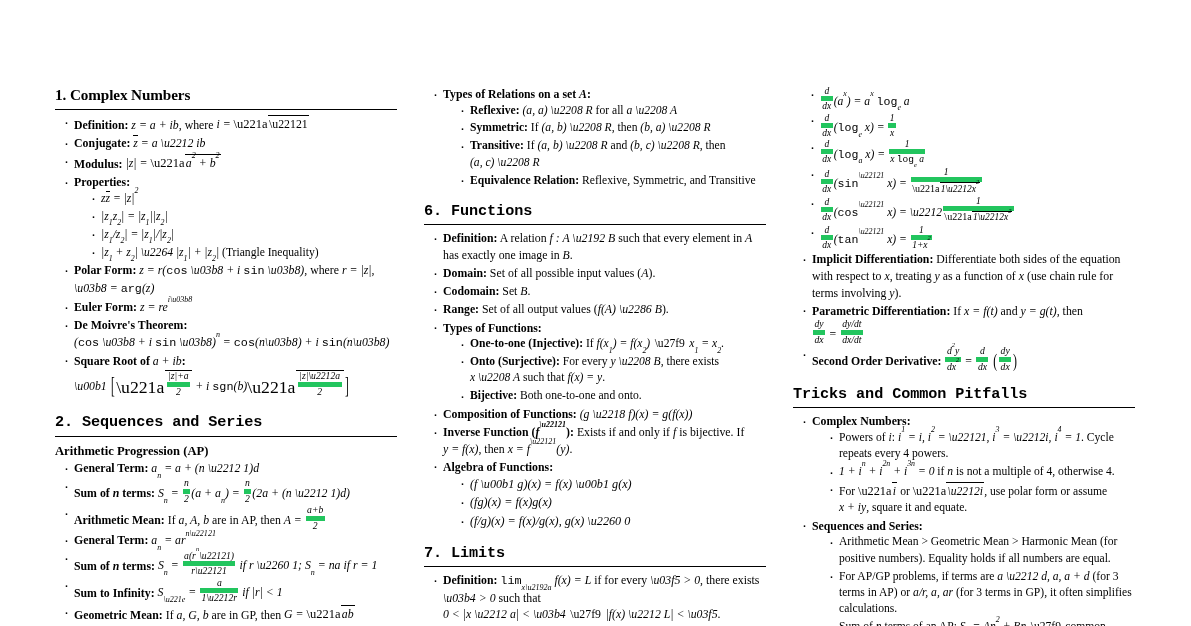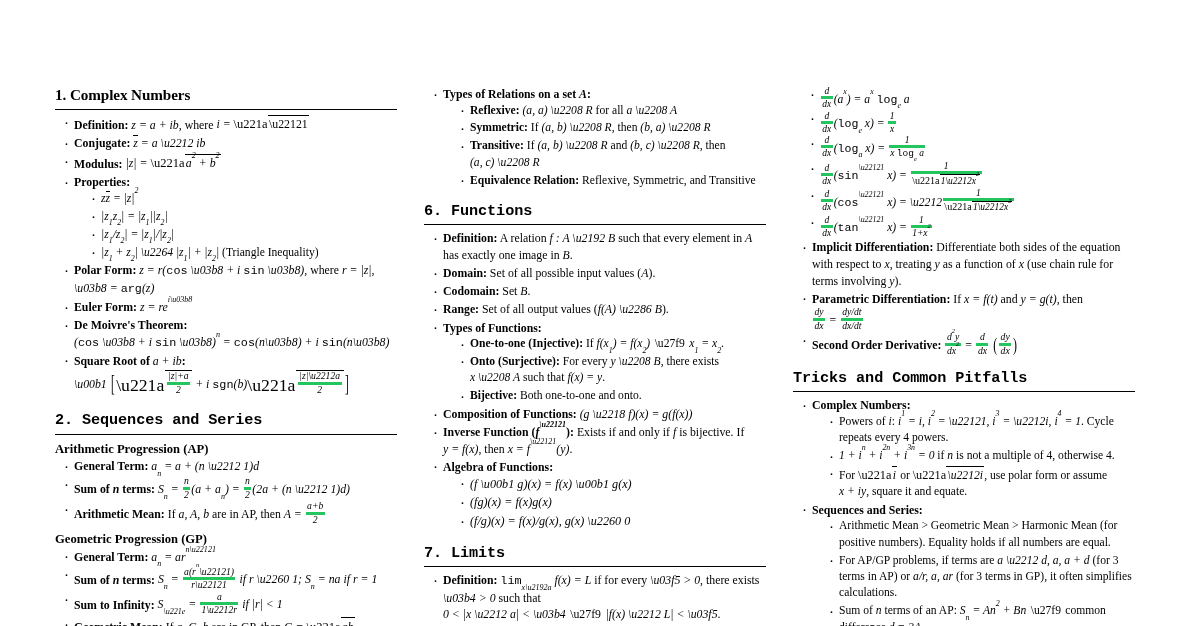--- a/index.html
+++ b/index.html
@@ -112,21 +112,21 @@
     display: inline-block;
     vertical-align: -0.48em;
     text-align: center;
     font-size: 0.82em;
     line-height: 1.06;
     padding: 0 0.1em;
   }
   .frac > .n { display: block; padding: 0 0.15em; }
   .frac > .d {
     display: block;
-    border-top: 3px solid #22c55e;
+    border-top: 5px solid #22c55e;
     padding: 0 0.15em;
   }
 
   
   .sqrt { display: inline-block; white-space: nowrap; }
   .sqrt > .rad {
     font-style: normal;
     font-size: 1.06em;
     padding-right: 0.02em;
   }
@@ -217,21 +217,20 @@
         <li>
           <b>Sum of <span class="m">n</span> terms:</b>
           <span class="m">S<sub>n</sub> = <span class="frac"><span class="n">n</span><span class="d">2</span></span>(a + a<sub>n</sub>) = <span class="frac"><span class="n">n</span><span class="d">2</span></span>(2a + (n \u2212 1)d)</span>
         </li>
         <li>
           <b>Arithmetic Mean:</b>
           If <span class="m">a, A, b</span> are in AP, then <span class="m">A = <span class="frac"><span class="n">a+b</span><span class="d">2</span></span></span>
         </li>
       </ul>
 
-      <h3 class="sub">Geometric Progression (GP)</h3>
       <ul class="lvl1">
         <li>
           <b>General Term:</b>
           <span class="m">a<sub>n</sub> = ar<sup>n\u22121</sup></span>
         </li>
         <li>
           <b>Sum of <span class="m">n</span> terms:</b>
           <span class="m">S<sub>n</sub> = <span class="frac"><span class="n">a(r<sup>n</sup>\u22121)</span><span class="d">r\u22121</span></span> if r \u2260 1; S<sub>n</sub> = na if r = 1</span>
         </li>
         <li>

